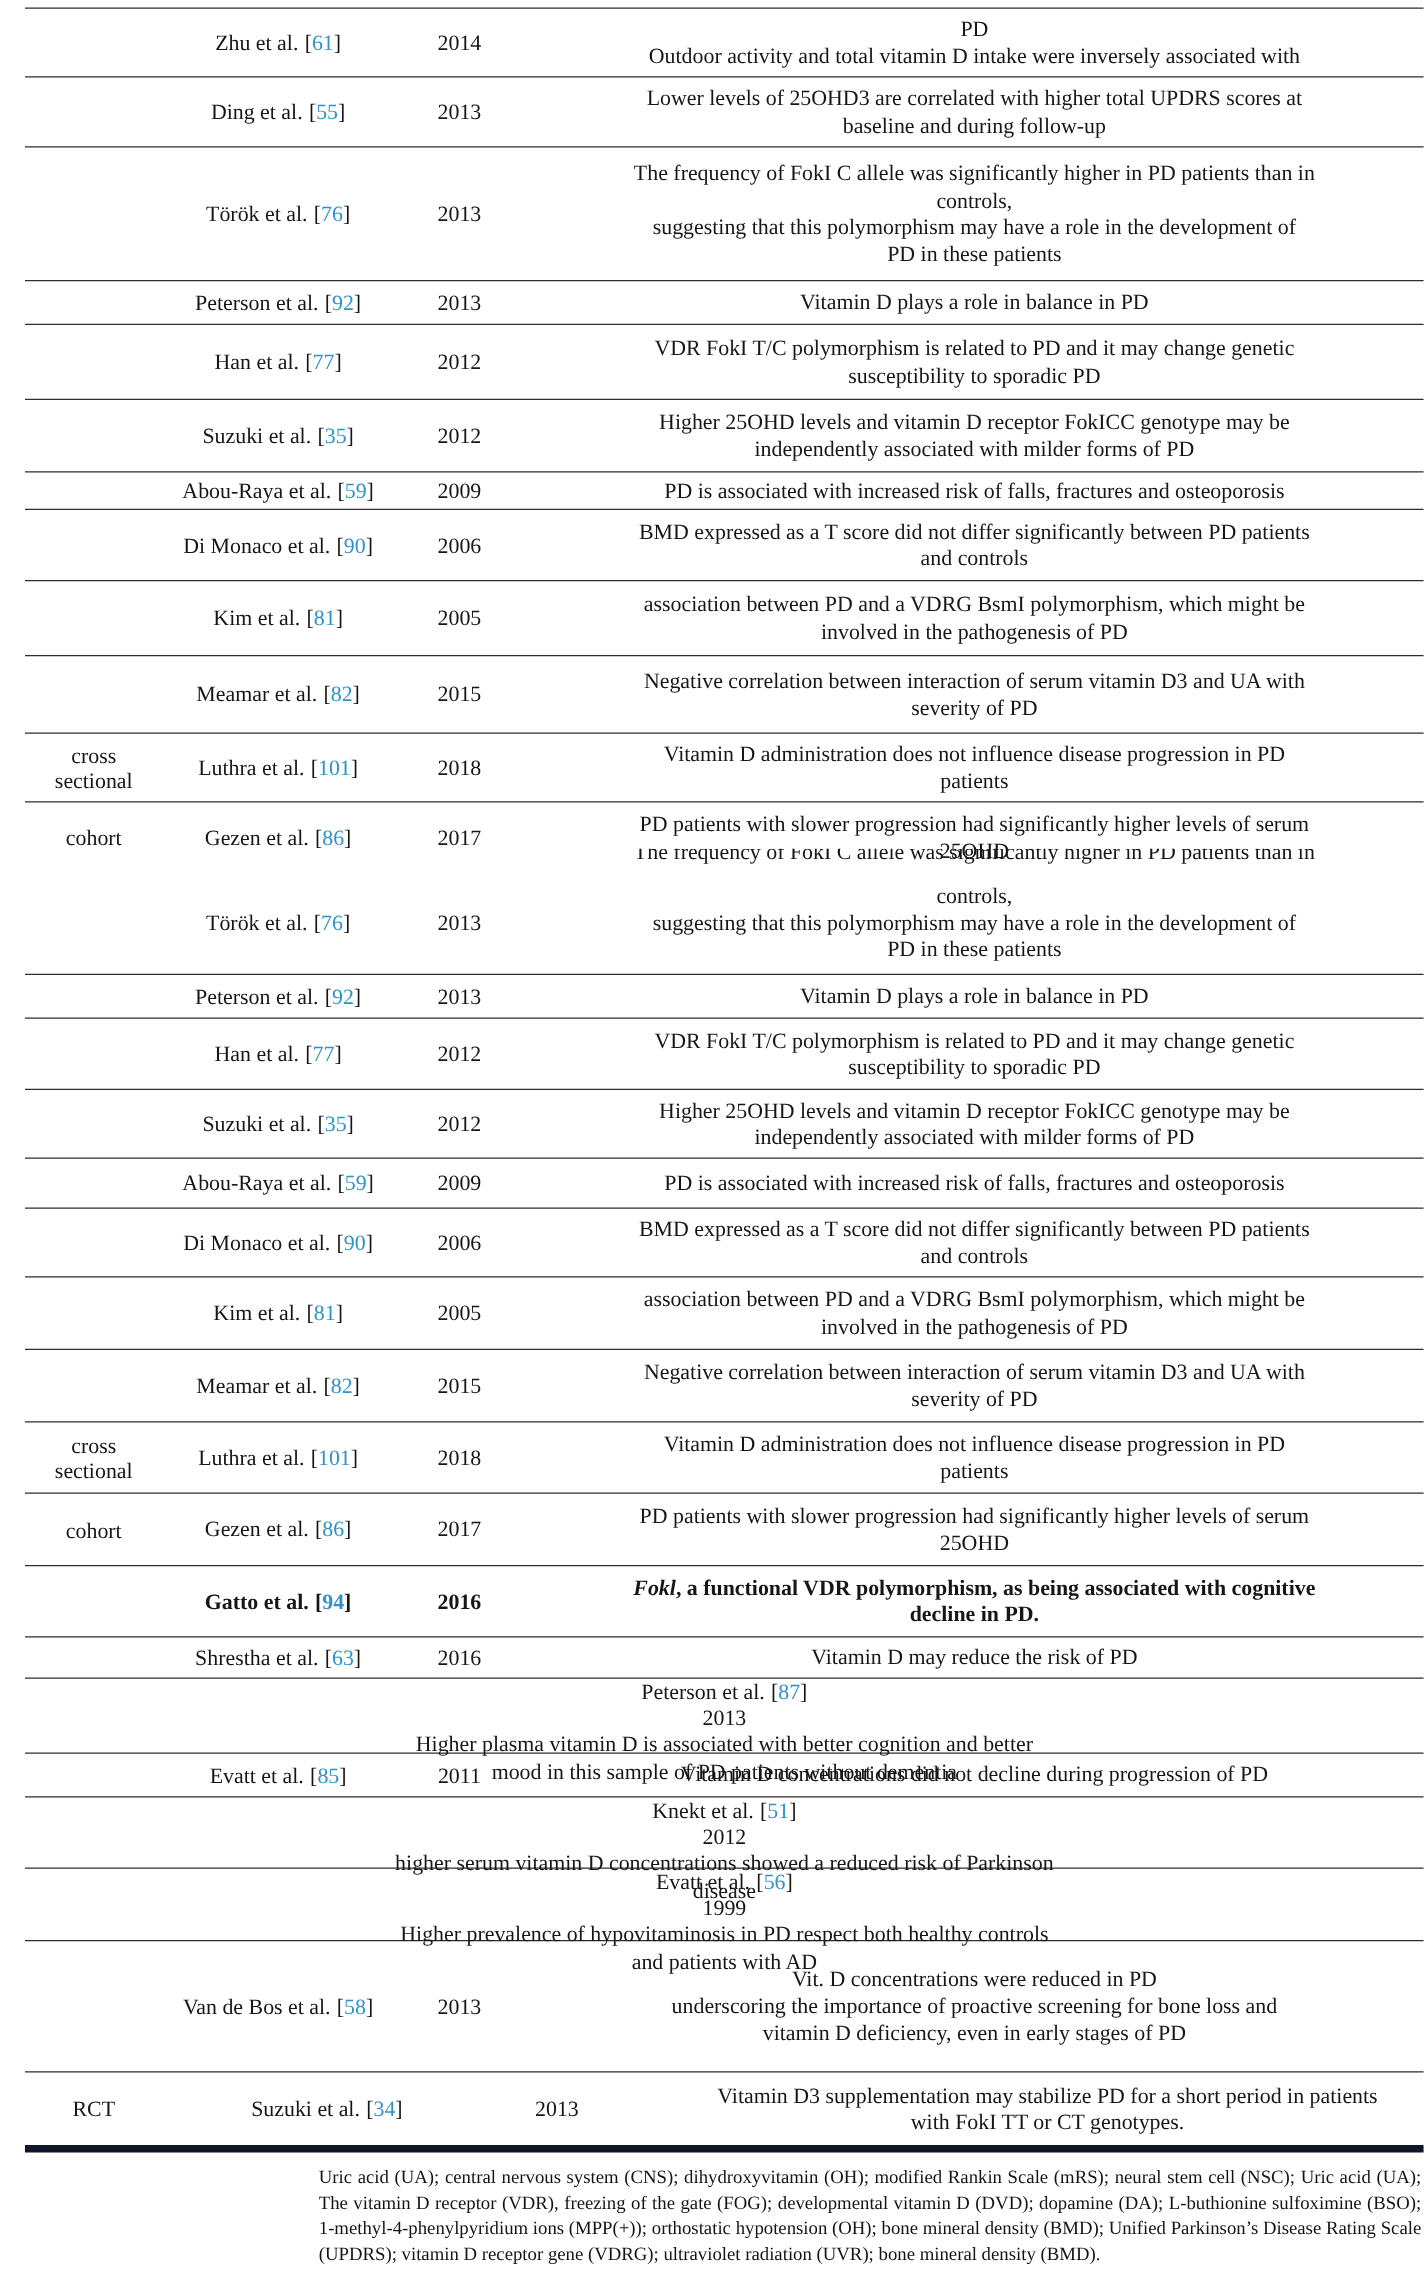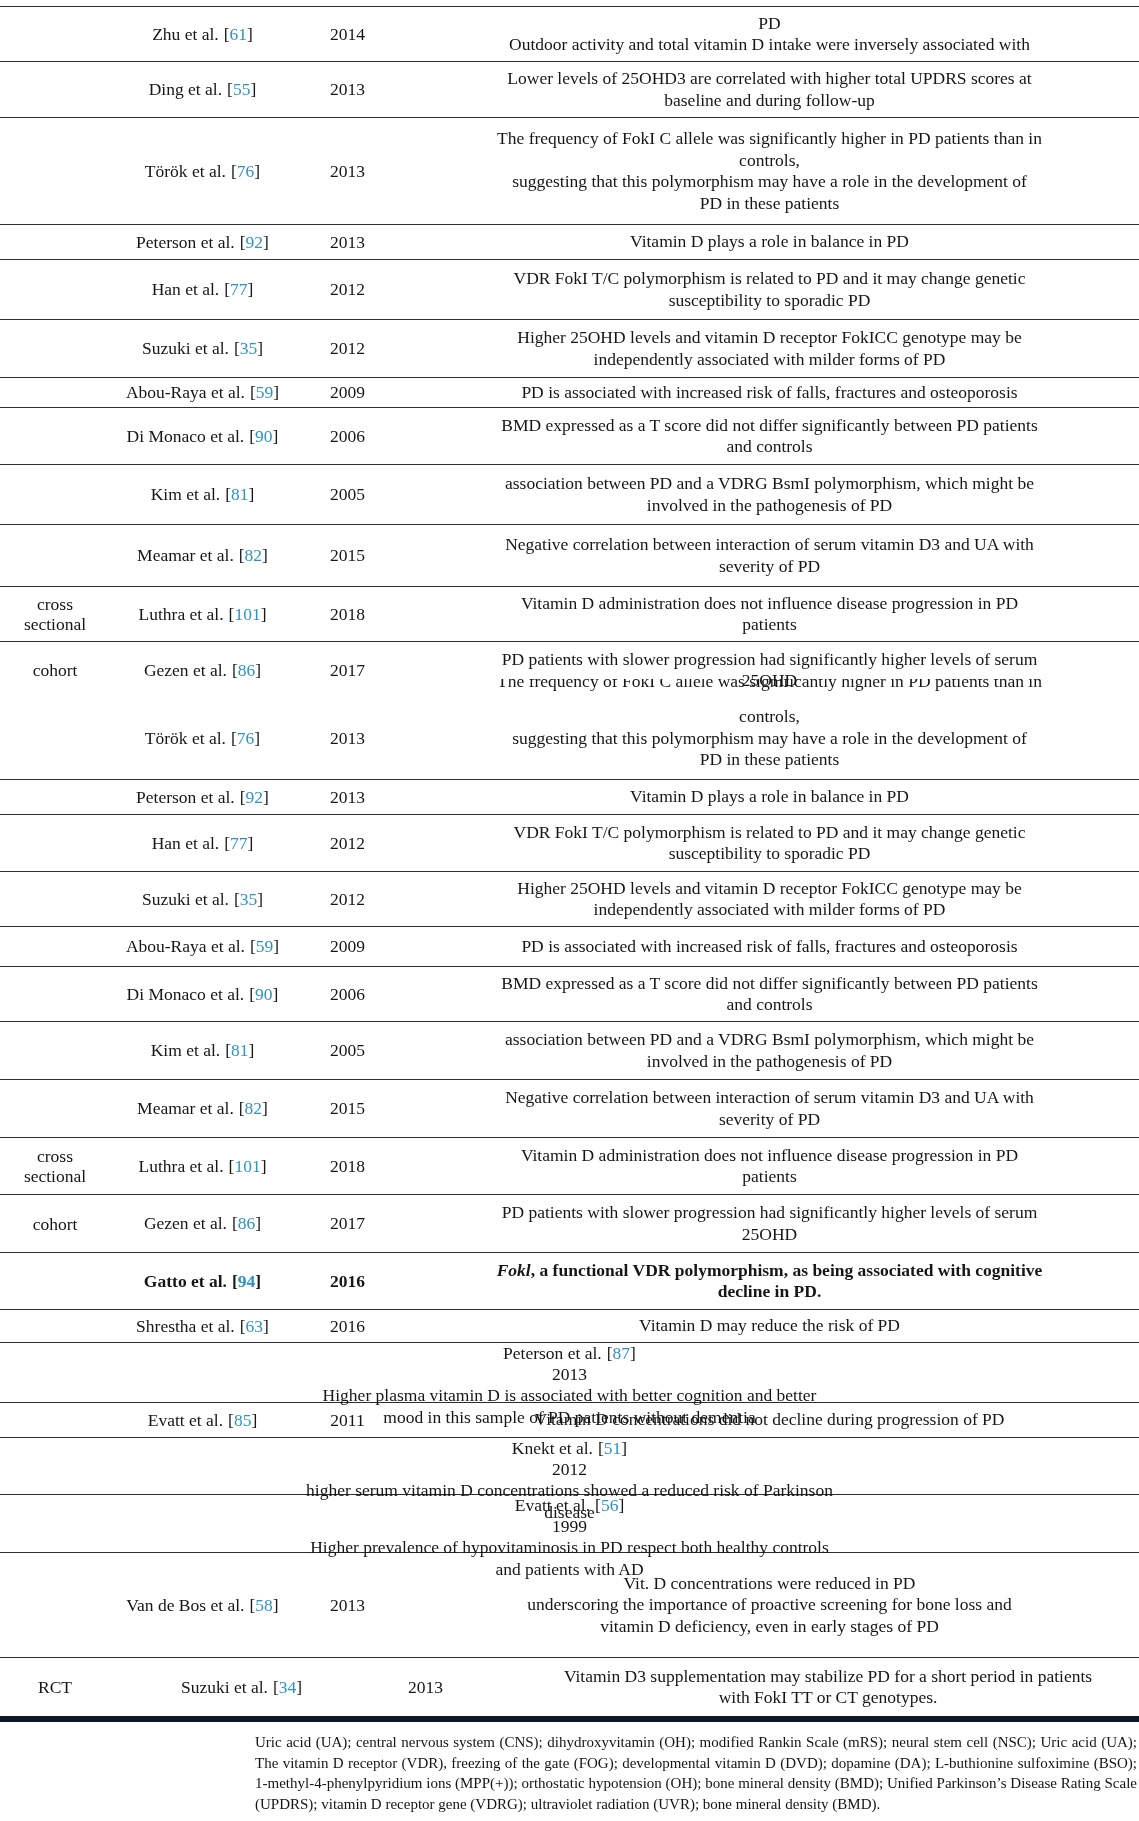--- a/index.html
+++ b/index.html
@@ -2,21 +2,21 @@
 <html style="--cite: #2f93c6;"><head>
 <meta charset="utf-8">
 <style>
   html,body{margin:0;padding:0;background:#ffffff;}
   body{
     width:1139px;height:1821px;overflow:hidden;
     font-family:"Liberation Serif", serif;
     color:#161616;
   }
   .page{position:relative;width:1139px;height:1821px;overflow:hidden;background:#fff;}
-  .studies-table{margin-top:6px;border-top:1px solid #2e2e2e;}
+  .studies-table{margin-top:6px;border-top:1px solid #2e2e2e;margin-left:20px;}
   .trow{
     display:flex;align-items:center;
     border-bottom:1px solid #2e2e2e;
     box-sizing:border-box;
   }
   .trow.no-rule{border-bottom:none;}
   .trow:last-child{border-bottom:6px solid #0f172a;gap:39px;}
   .cell{box-sizing:border-box;}
   .c-type{width:110px;text-align:center;font-size:17.5px;line-height:20px;padding:0 6px;}
   .c-auth{width:185px;text-align:center;font-size:17.5px;line-height:21px;white-space:nowrap;}

